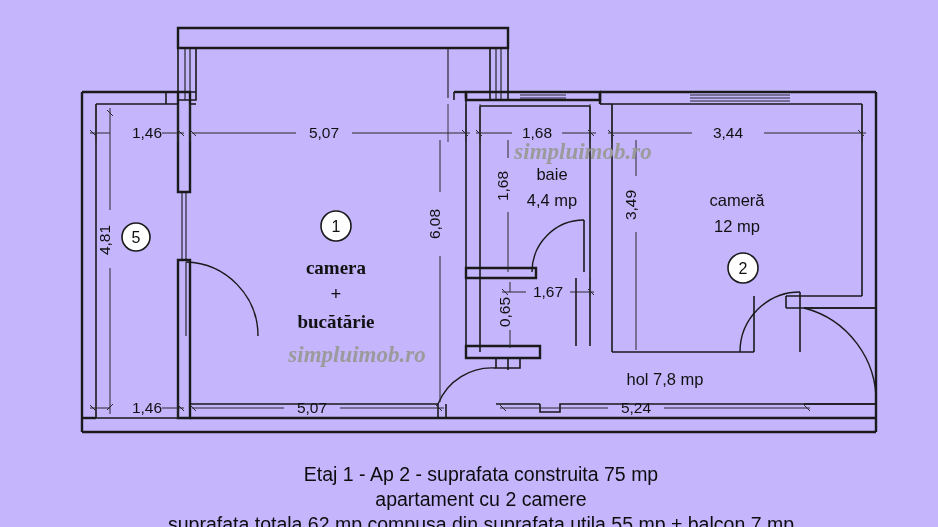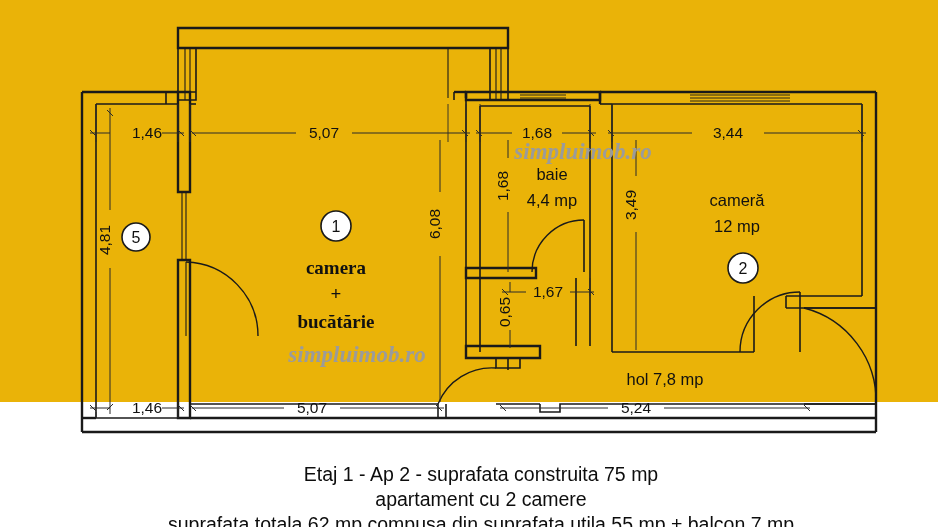--- a/index.html
+++ b/index.html
@@ -11,22 +11,22 @@
   body {
     width: 938px;
     height: 527px;
     overflow: hidden;
     font-family: "Liberation Sans", sans-serif;
     position: relative;
   }
   #plan-root {
     position: relative;
     width: 938px;
-    height: 402px;
-    background: #eab308;
+    height: 527px;
+    background: #c4b5fd;
   }
   svg#floorplan {
     position: absolute;
     left: 0;
     top: 0;
     width: 938px;
     height: 527px;
     display: block;
   }
   .wall      { fill: none; stroke: #1a1a1a; stroke-width: 2.4; stroke-linejoin: miter; }

